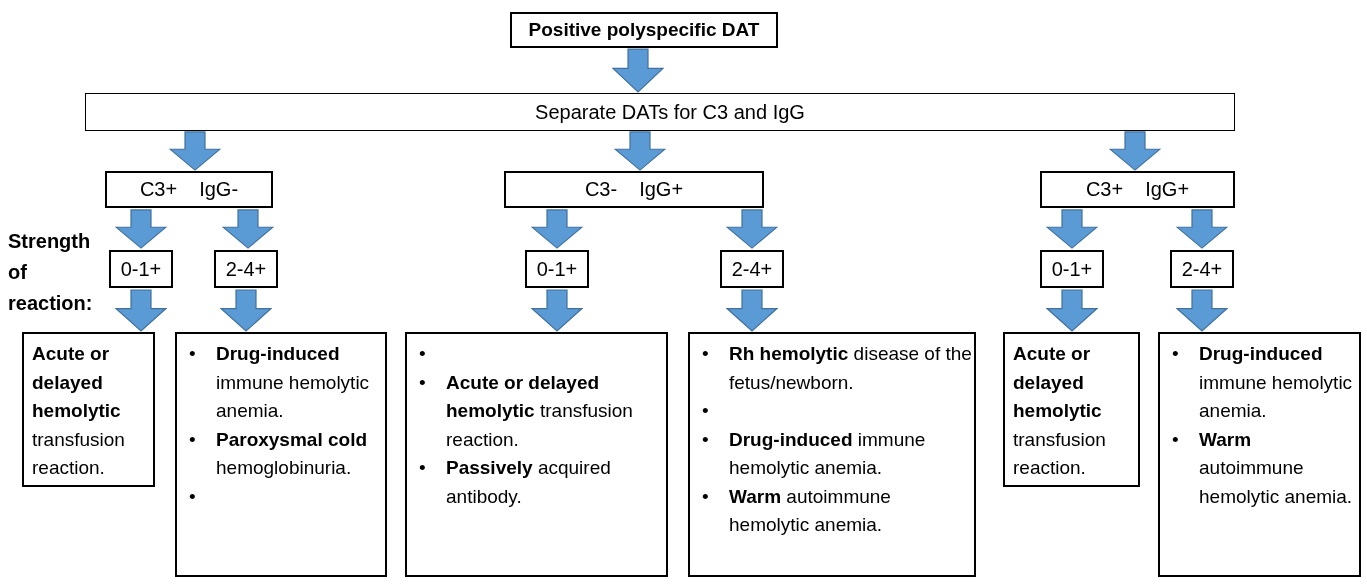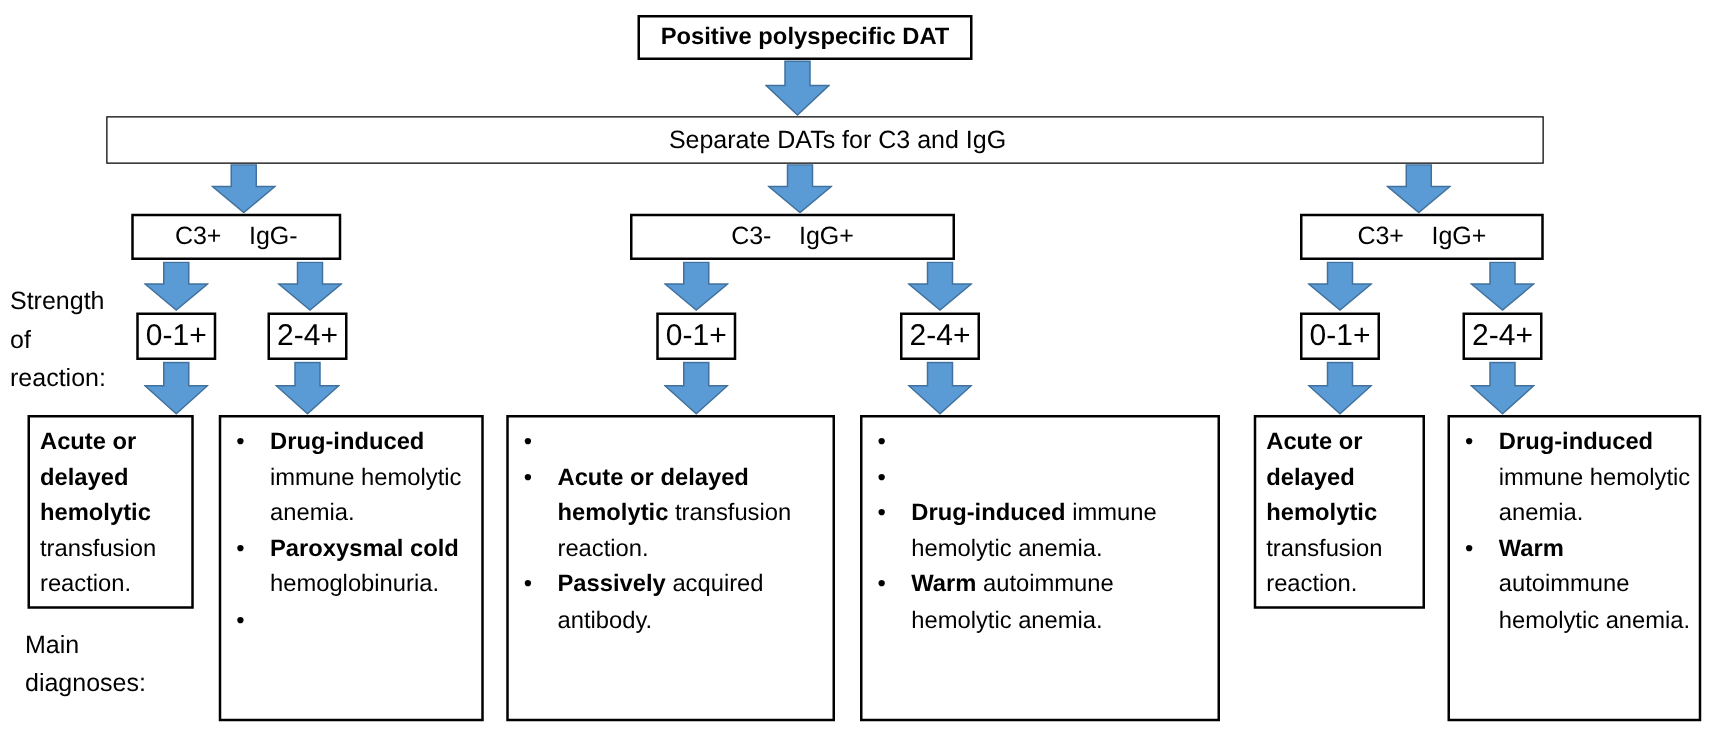--- a/index.html
+++ b/index.html
@@ -35,21 +35,21 @@
     font-size: 20px;
     padding-left: 20px;
   }
   .branch-box {
     top: 171px; height: 37px; font-size: 20px; gap: 22px; border-width: 2px;
   }
   .branch-1 { left: 105px; width: 168px; }
   .branch-2 { left: 504px; width: 260px; }
   .branch-3 { left: 1040px; width: 195px; }
   .strength-box {
-    top: 250px; width: 64px; height: 38px; font-size: 24px; border-width: 2px;
+    top: 250px; width: 64px; height: 38px; font-size: 20px; border-width: 2px;
   }
   .s1 { left: 109px; } .s2 { left: 214px; } .s3 { left: 525px; }
   .s4 { left: 720px; } .s5 { left: 1040px; } .s6 { left: 1170px; }
   .diag-box {
     position: absolute;
     top: 332px;
     border: 2px solid var(--border, #000);
     background: #fff;
     box-sizing: border-box;
     font-size: 19px;
@@ -72,21 +72,21 @@
     box-sizing: border-box;
   }
   .item-text { flex: 1 1 auto; }
   .side-label {
     position: absolute;
     font-size: 20px;
     line-height: 1.55;
     white-space: pre-line;
     text-align: left;
   }
-  .strength-label { left: 8px; top: 226px; }
+  .strength-label { left: 8px; top: 226px; font-weight: bold; }
   .main-label { left: 20px; top: 501px; }
   .arrow {
     position: absolute;
     width: 52px;
   }
   .arrow svg { display: block; width: 100%; height: 100%; }
   .arrow polygon {
     fill: var(--arrow-fill, #5B9BD5);
     stroke: var(--arrow-stroke, #41719C);
     stroke-width: 1.2;
@@ -250,20 +250,21 @@
         <span class="item-text"><b>Acute or delayed hemolytic</b><span> transfusion reaction.</span></span>
       </div>
       <div class="diag-item bulleted">
         <span class="bullet">•</span>
         <span class="item-text"><b>Passively</b><span> acquired antibody.</span></span>
       </div>
     </div>
   <div class="diag-box d4">
       <div class="diag-item bulleted">
         <span class="bullet">•</span>
+        <span class="item-text"><b>Rh hemolytic</b><span> disease of the fetus/newborn.</span></span>
       </div>
       <div class="diag-item bulleted">
         <span class="bullet">•</span>
       </div>
       <div class="diag-item bulleted">
         <span class="bullet">•</span>
         <span class="item-text"><b>Drug-induced</b><span> immune hemolytic anemia.</span></span>
       </div>
       <div class="diag-item bulleted">
         <span class="bullet">•</span>
@@ -277,16 +278,14 @@
       <div class="diag-item bulleted">
         <span class="bullet">•</span>
         <span class="item-text"><b>Drug-induced</b><span> immune hemolytic anemia.</span></span>
       </div>
       <div class="diag-item bulleted">
         <span class="bullet">•</span>
         <span class="item-text"><b>Warm</b><span> autoimmune hemolytic anemia.</span></span>
       </div>
     </div>
 
-  <div class="side-label main-label">Main
-diagnoses:</div>
 
 </div>
 
 </body></html>

